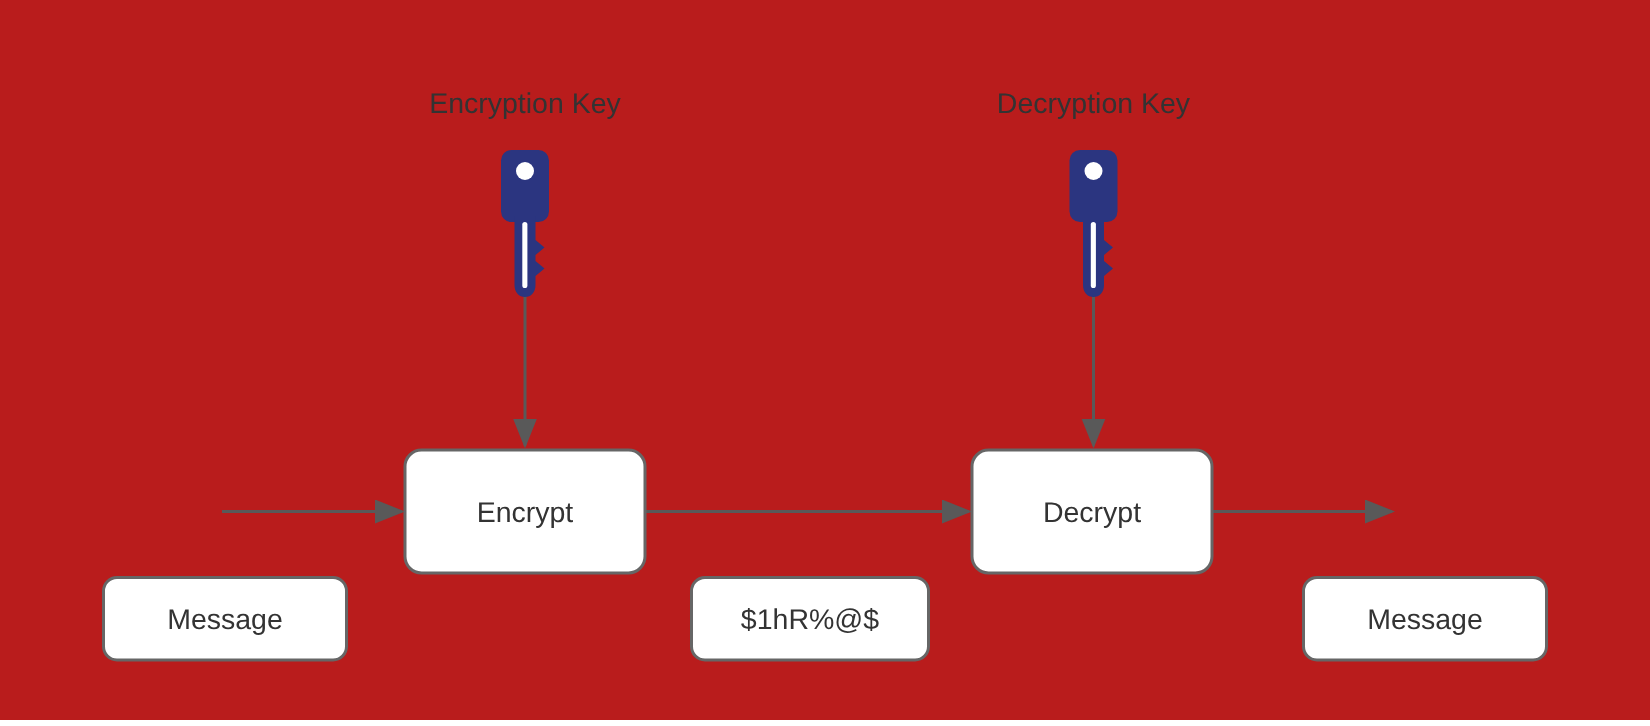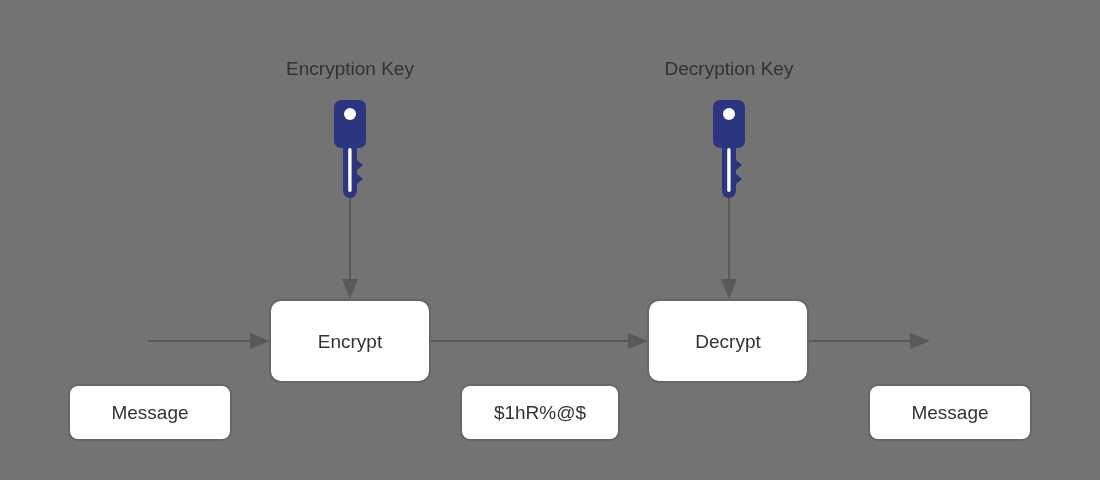--- a/index.html
+++ b/index.html
@@ -7,21 +7,21 @@
     padding: 0;
     background: #ffffff;
   }
   body {
     font-family: "Liberation Sans", sans-serif;
   }
   #canvas {
     position: relative;
     width: 1100px;
     height: 480px;
-    background: #737373;
+    background: #b91c1c;
     overflow: hidden;
   }
   #canvas svg.layer {
     position: absolute;
     left: 0;
     top: 0;
     width: 1100px;
     height: 484px;
   }
   .node-text {

